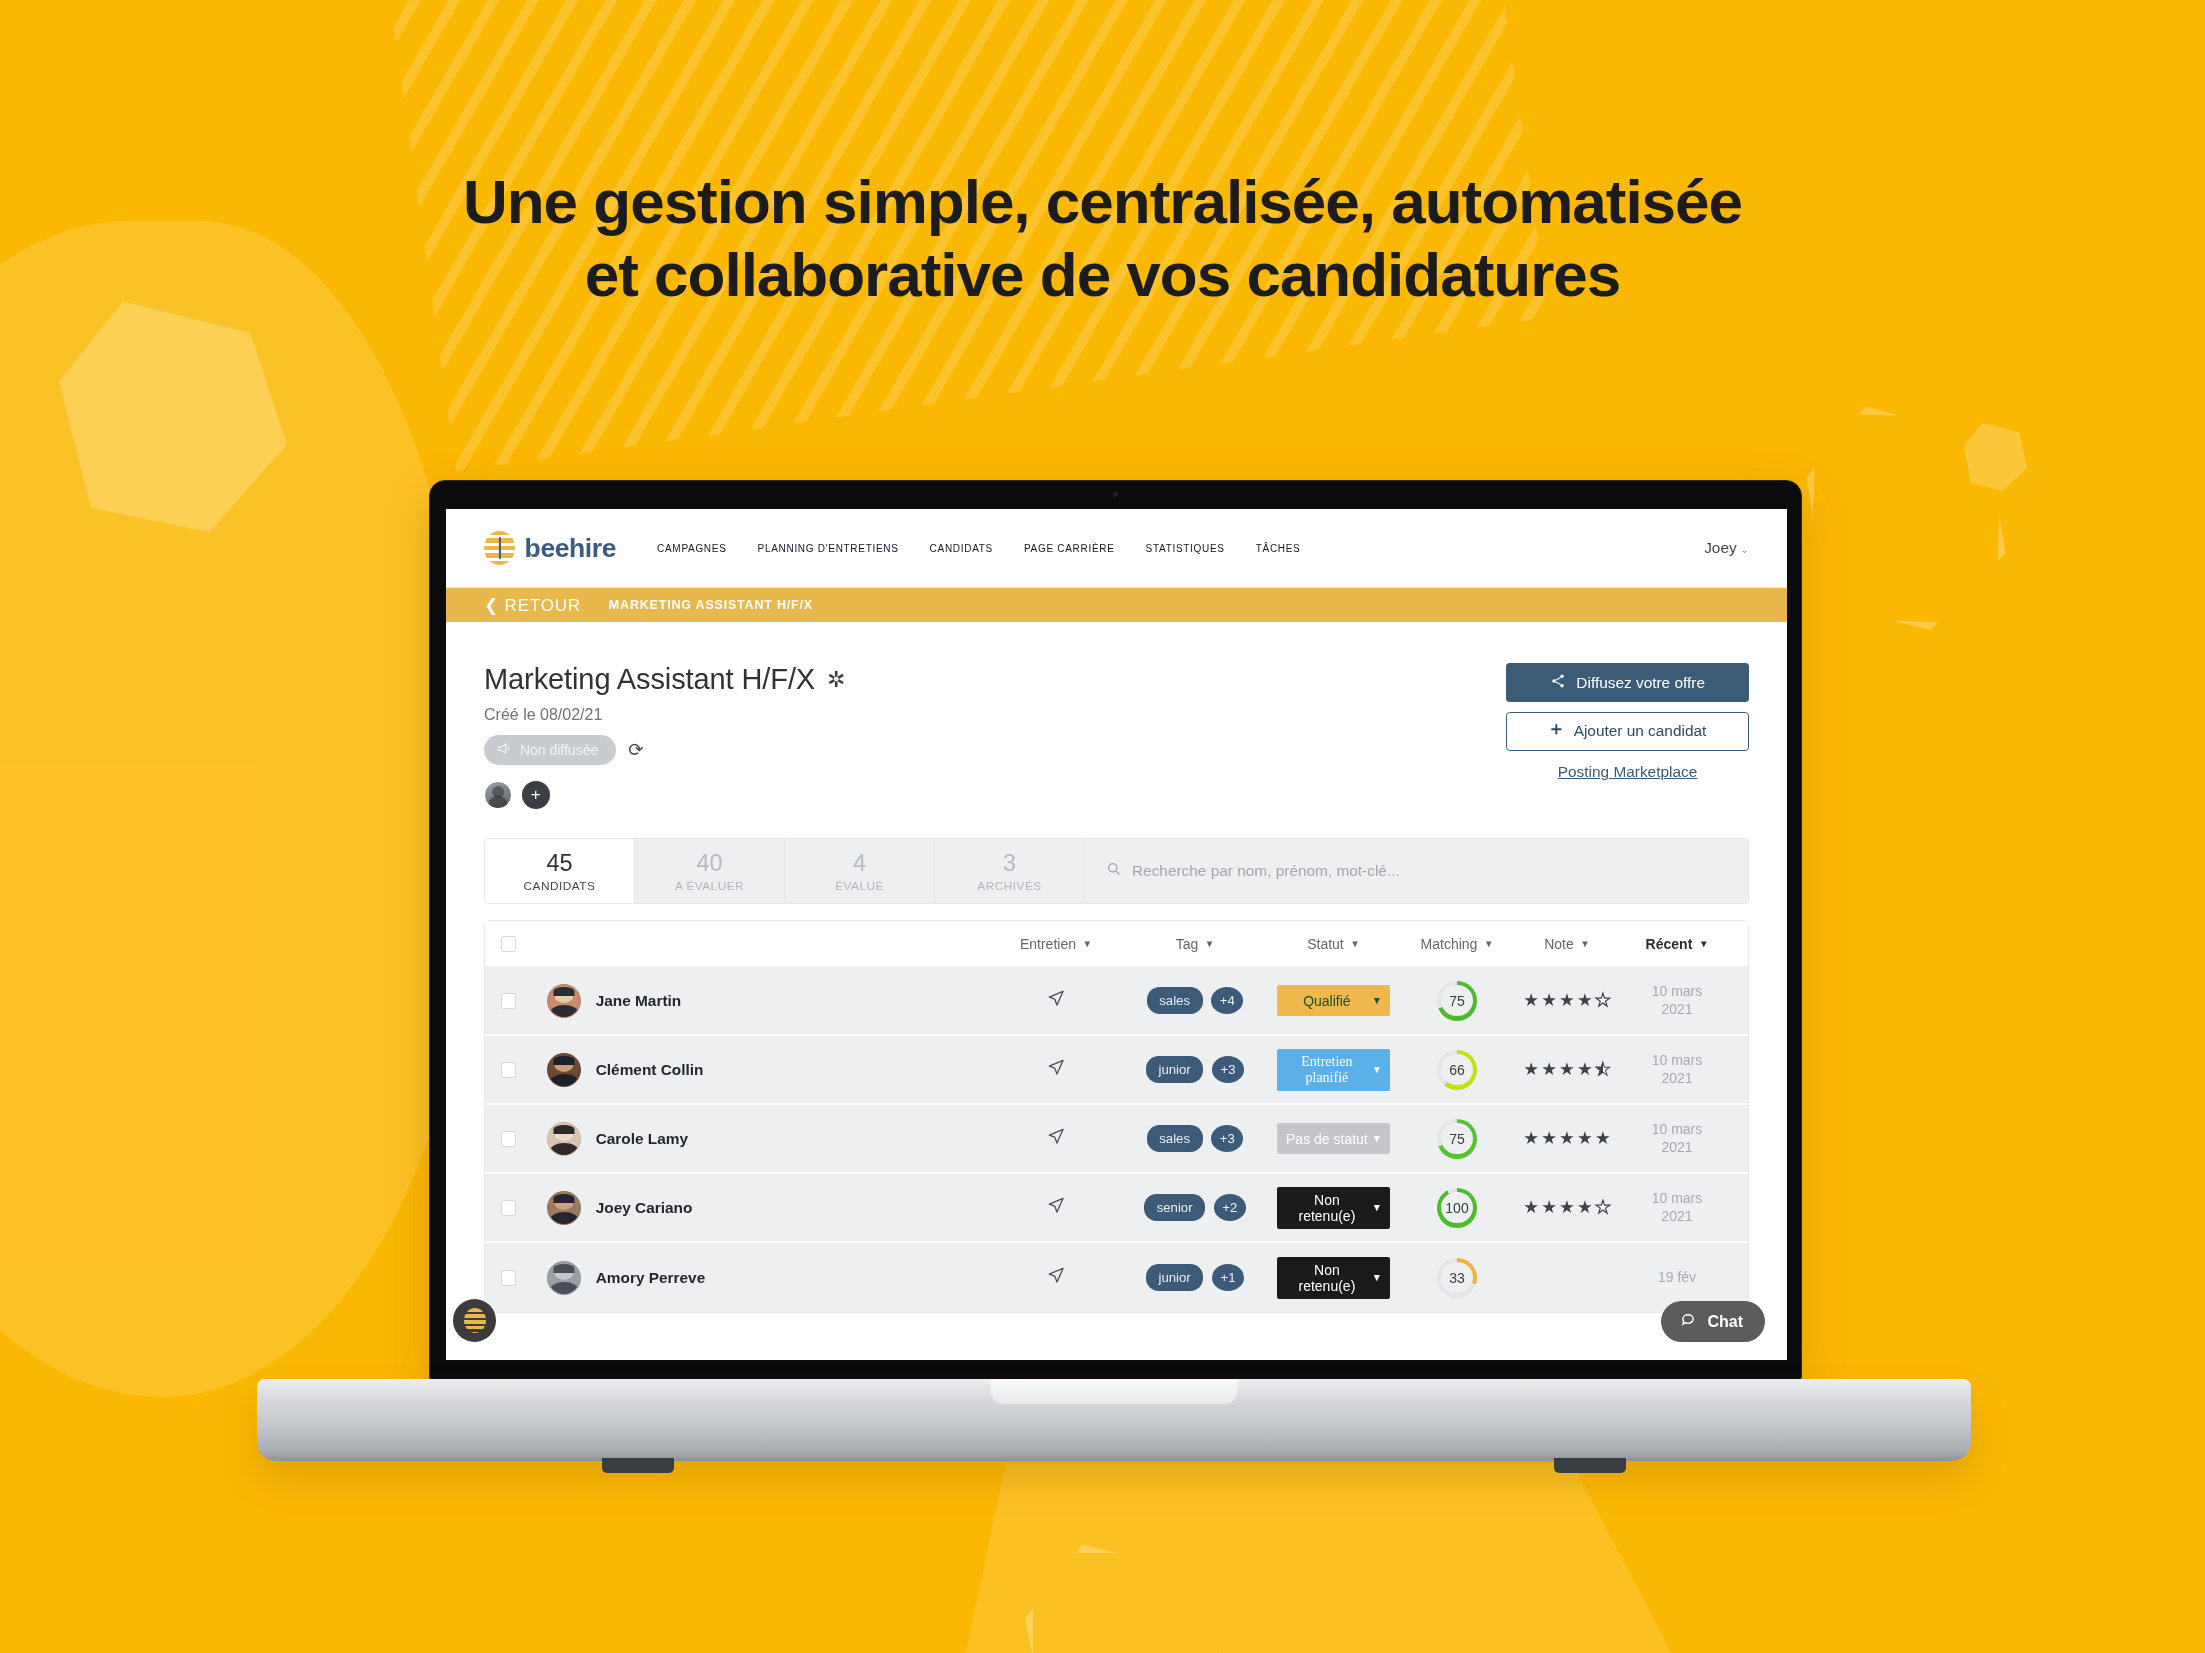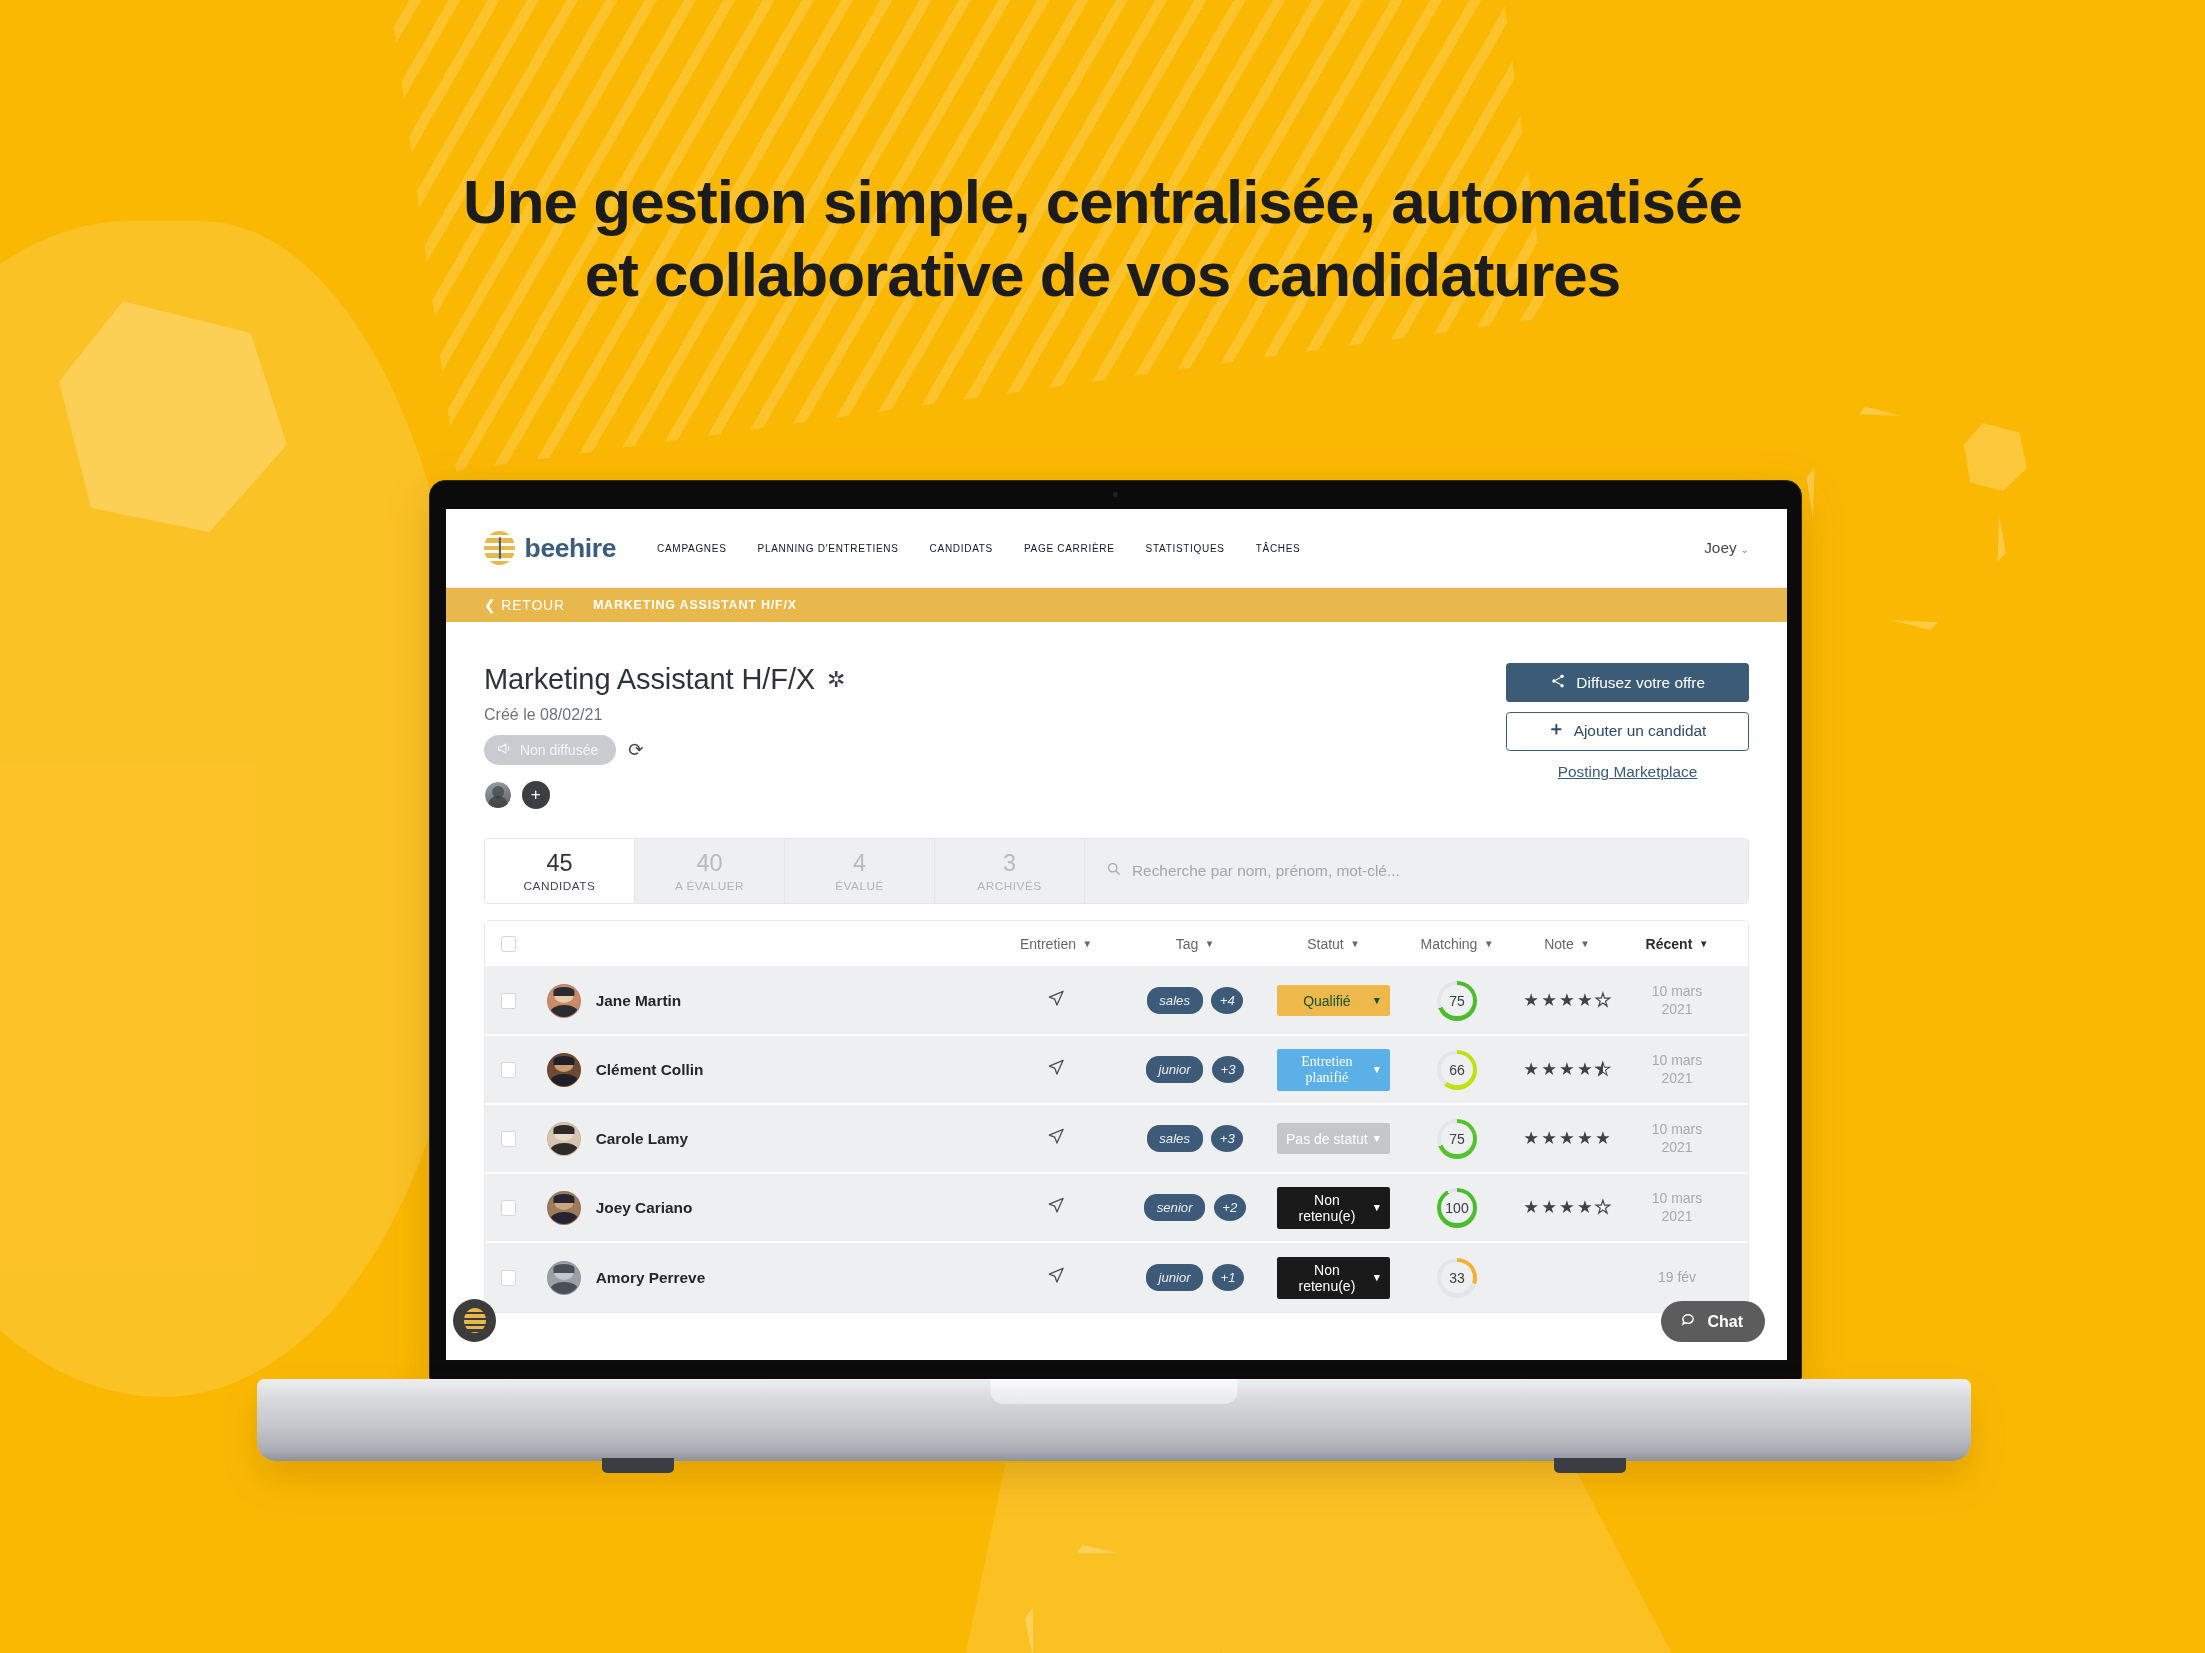--- a/index.html
+++ b/index.html
@@ -180,21 +180,21 @@
     cursor: pointer;
   }
   .navuser { margin-left: auto; font-size: 15.4px; color: #44484E; cursor: pointer; }
   .navuser .chev { font-size: 10.3px; margin-left: 3.7px; color: #8A8E94; }
 
   
   .crumbbar {
     height: 34px; background: #E9B84D;
     display: flex; align-items: center; padding: 0 38px; gap: 28px;
   }
-  .crumb-back { color: #FFFFFF; font-size: 14px; letter-spacing: 0.8px; text-transform: uppercase; cursor: pointer; text-align: right; }
+  .crumb-back { color: #FFFFFF; font-size: 17px; letter-spacing: 0.8px; text-transform: uppercase; cursor: pointer; text-align: right; }
   .crumb-title { color: #FFFFFF; font-size: 12.5px; font-weight: 700; letter-spacing: 0.8px; text-transform: uppercase; }
 
   
   .jobhead {
     display: flex; padding: 41px 38px 0 38px;
   }
   .jh-left { flex: 1; }
   .job-title {
     font-size: 29px; color: #2F3337; font-weight: 400;
     display: flex; align-items: center; gap: 11.8px; letter-spacing: -0.1px;
@@ -303,21 +303,21 @@
   .trow:last-child { border-bottom: none; }
   .cand { display: flex; align-items: center; gap: 14.7px; }
   .cand-av {
     width: 34px; height: 34px; border-radius: 50%;
     overflow: hidden; position: relative; flex: none;
     border: 0.7px solid rgba(0,0,0,0.06);
   }
   .cand-name { font-size: 15.4px; color: #23272C; font-weight: 700; }
   .send-ico { color: #4A4E54; font-size: 18.4px; cursor: pointer; }
 
-  .tagwrap { display: flex; align-items: center; gap: 8.8px; justify-content: center; font-style: italic; }
+  .tagwrap { display: flex; align-items: center; gap: 8.8px; justify-content: center; }
   .tag {
     background: #3D5B79; color: #EAF0F6;
     font-size: 13.2px; padding: 5.9px 12.5px; border-radius: 12.5px;
   }
   .tagmore {
     background: #3D5B79; color: #EAF0F6;
     font-size: 13.2px; width: 32px; height: 26.5px; border-radius: 50%;
     display: flex; align-items: center; justify-content: center;
   }
 

